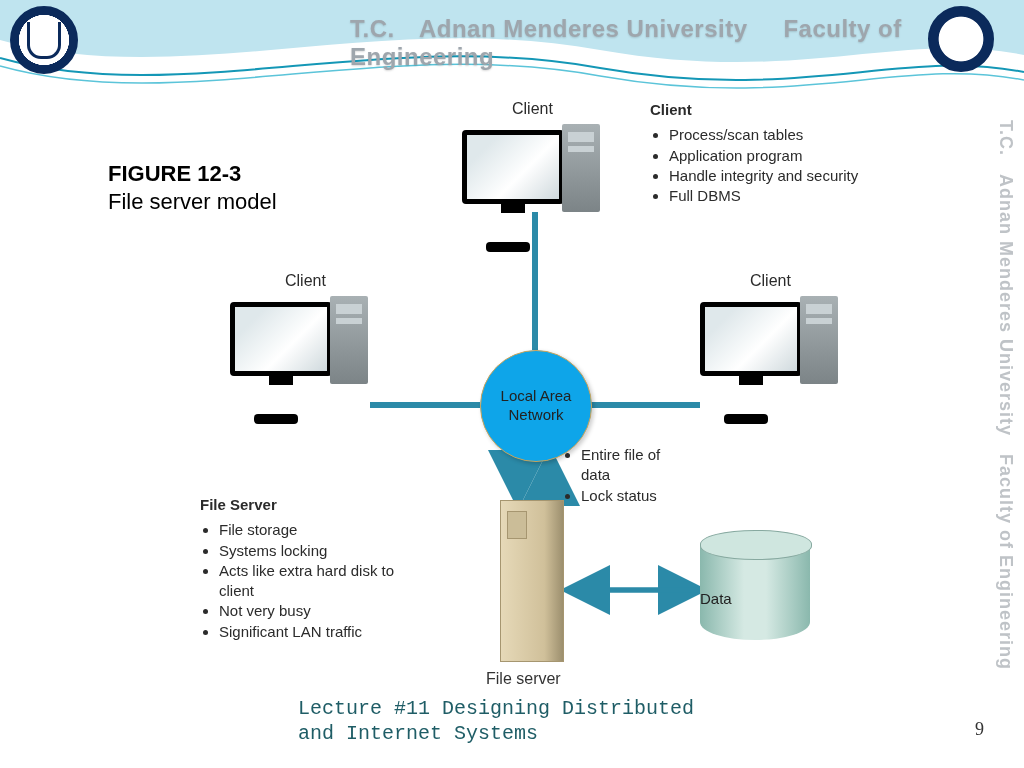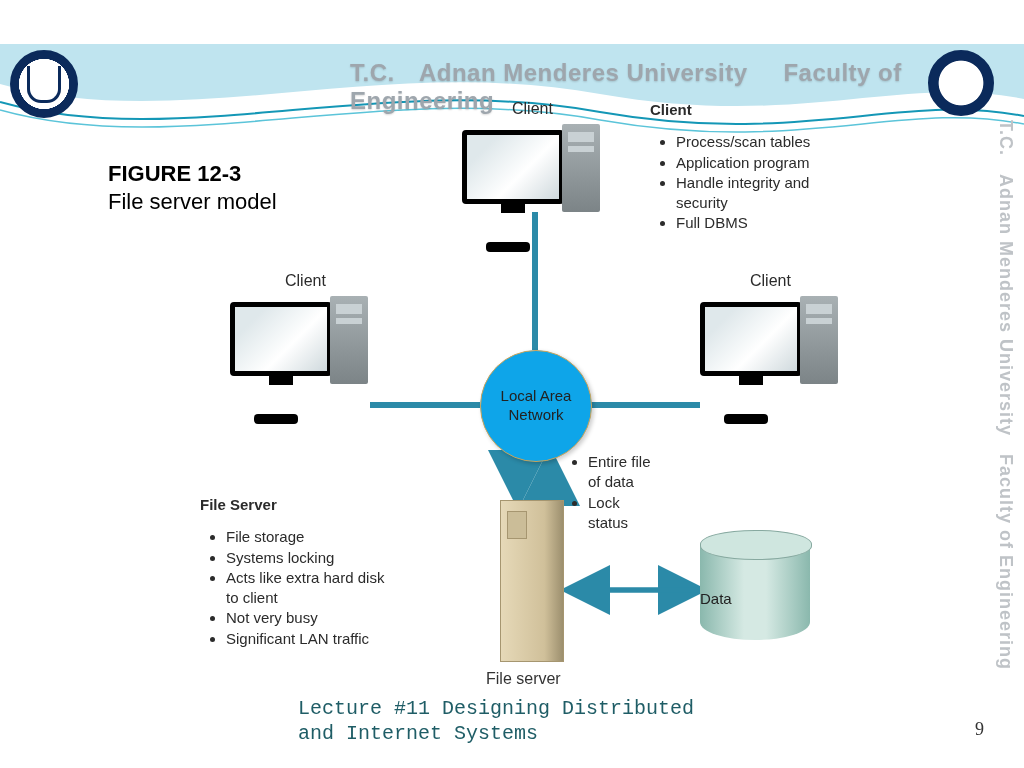--- a/index.html
+++ b/index.html
@@ -1,18 +1,18 @@
 <!DOCTYPE html>
 <html><head>
 <meta charset="utf-8">
 <style>
   html,body{margin:0;padding:0;width:1024px;height:768px;font-family:Arial,Helvetica,sans-serif;background:#fff;overflow:hidden}
   .slide{position:relative;width:1024px;height:768px}
   
-  .banner{position:absolute;top:0;left:0;width:1024px;height:90px;margin-top:44px;}
+  .banner{position:absolute;top:0;left:0;width:1024px;height:90px;}
   .banner svg{position:absolute;top:0;left:0}
   .banner-title{position:absolute;top:15px;left:350px;font-size:24px;font-weight:bold;color:#9ea6ad;letter-spacing:.5px;text-shadow:0 1px 2px rgba(0,0,0,.15)}
   .banner-title .tc{margin-right:18px}
   .logo-left{position:absolute;top:6px;left:10px;width:64px;height:64px;border-radius:50%;background:radial-gradient(circle,#fff 55%,#0b2a5b 56%);border:2px solid #0b2a5b;display:flex;align-items:center;justify-content:center}
   .logo-left .inner{width:28px;height:34px;border:3px solid #0b2a5b;border-top:none;border-radius:0 0 14px 14px}
   .logo-right{position:absolute;top:6px;right:30px;width:62px;height:62px;border-radius:50%;background:radial-gradient(circle,#fff 50%,#0b2a5b 52%);border:2px solid #0b2a5b}
   
   .side-wm{position:absolute;top:120px;right:6px;width:26px;height:620px;writing-mode:vertical-rl;text-orientation:mixed;font-size:18px;font-weight:bold;color:#bfc3c7;letter-spacing:1px;display:flex;align-items:center;justify-content:flex-start;gap:18px}
   
   .fig-cap{position:absolute;top:160px;left:108px;font-size:22px;line-height:1.25}
@@ -35,21 +35,21 @@
   .server:before{content:"";position:absolute;top:10px;left:6px;width:18px;height:26px;background:#cbbd98;border:1px solid #a69670}
   .server-lbl{position:absolute;top:570px;left:286px;font-size:16px;color:#333}
   
   .cyl{position:absolute;top:430px;left:500px;width:110px;height:120px}
   .cyl .body{position:absolute;top:14px;left:0;width:110px;height:96px;background:linear-gradient(90deg,#8ab8ad,#d5e9e3 40%,#d5e9e3 60%,#8ab8ad);border-radius:0 0 55px 55px/0 0 18px 18px}
   .cyl .top{position:absolute;top:0;left:0;width:110px;height:28px;background:#cfe6df;border:1px solid #87a9a0;border-radius:55px/14px}
   .cyl .txt{position:absolute;top:60px;width:110px;text-align:left;font-size:15px;color:#222}
   
   .blk{position:absolute;font-size:15px;line-height:1.35;color:#2b2b2b}
   .blk .hd{font-weight:bold;margin-bottom:2px}
-  .blk ul{margin:12px;padding-left:14px}
+  .blk ul{margin:5px;padding-left:14px}
   .blk ul li{list-style:disc}
   .blk ul ul{padding-left:14px}
   .blk ul ul li{list-style:none;position:relative}
   .blk ul ul li:before{content:"–";position:absolute;left:-12px}
   
   .conn{position:absolute;top:0;left:0}
   
   .foot-title{position:absolute;bottom:22px;left:298px;font-family:Liberation Mono, monospace;font-size:20px;color:#1f5d66;max-width:420px;line-height:1.25}
   .foot-num{position:absolute;bottom:28px;right:40px;font-family:"Palatino Linotype",serif;font-size:18px;color:#333}
 </style>

